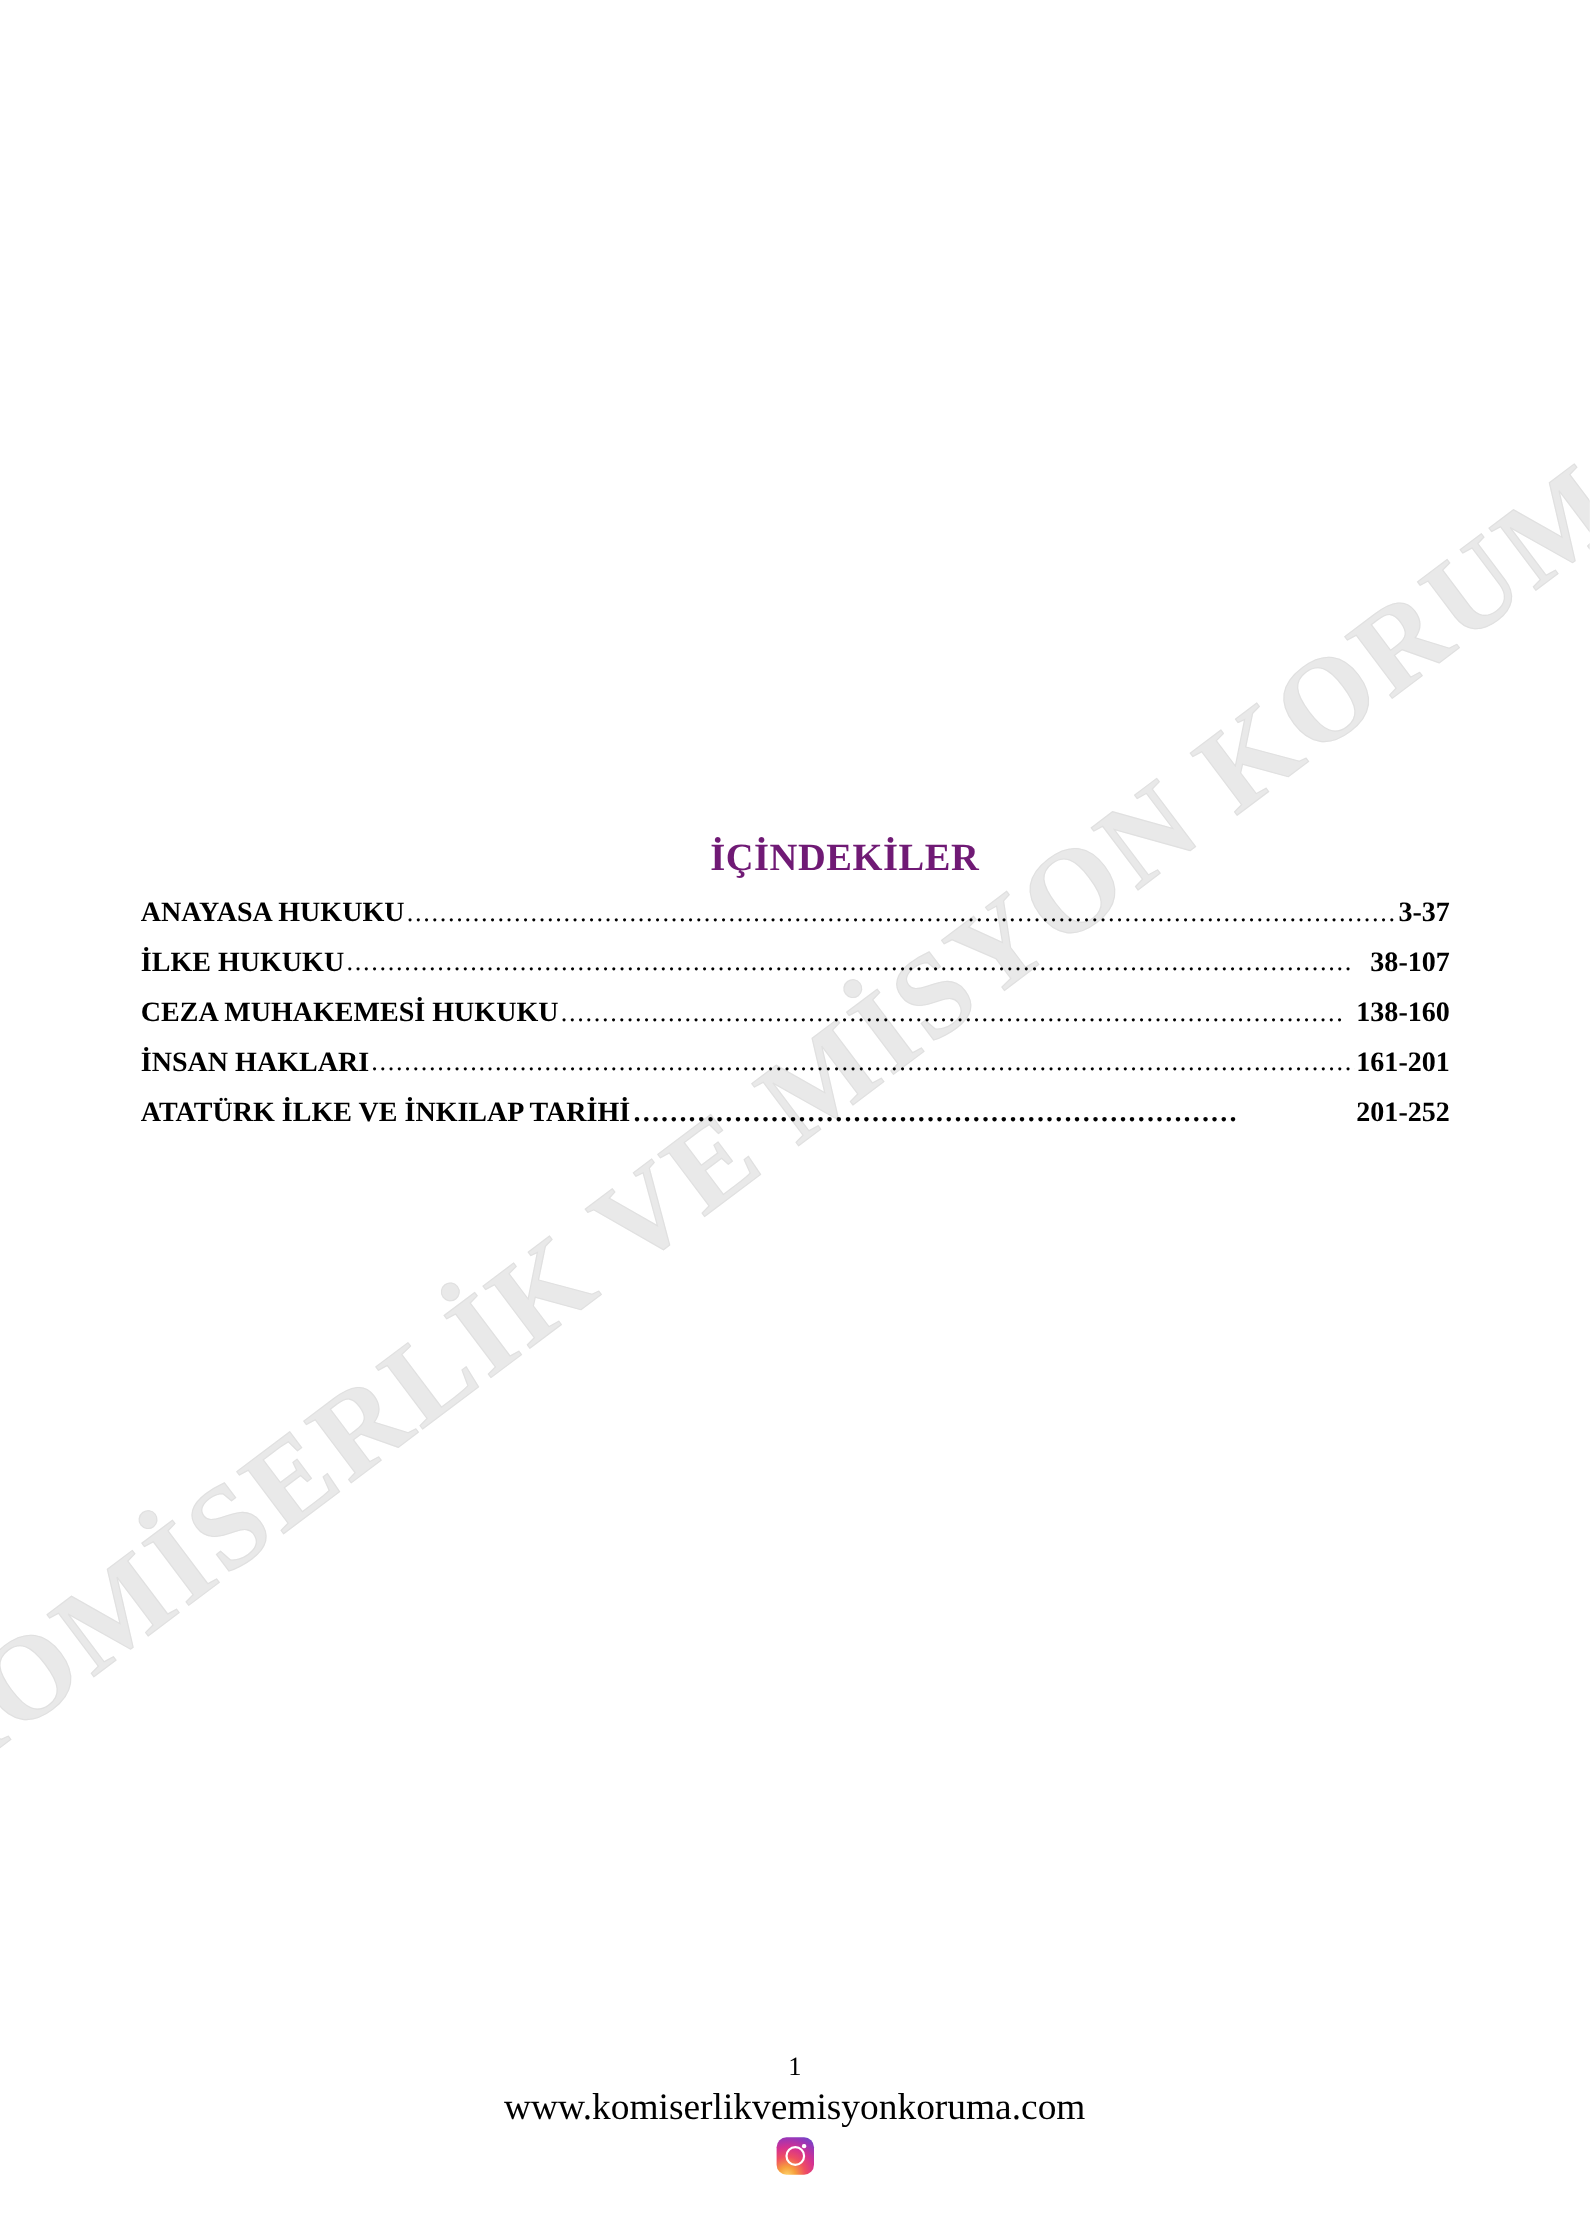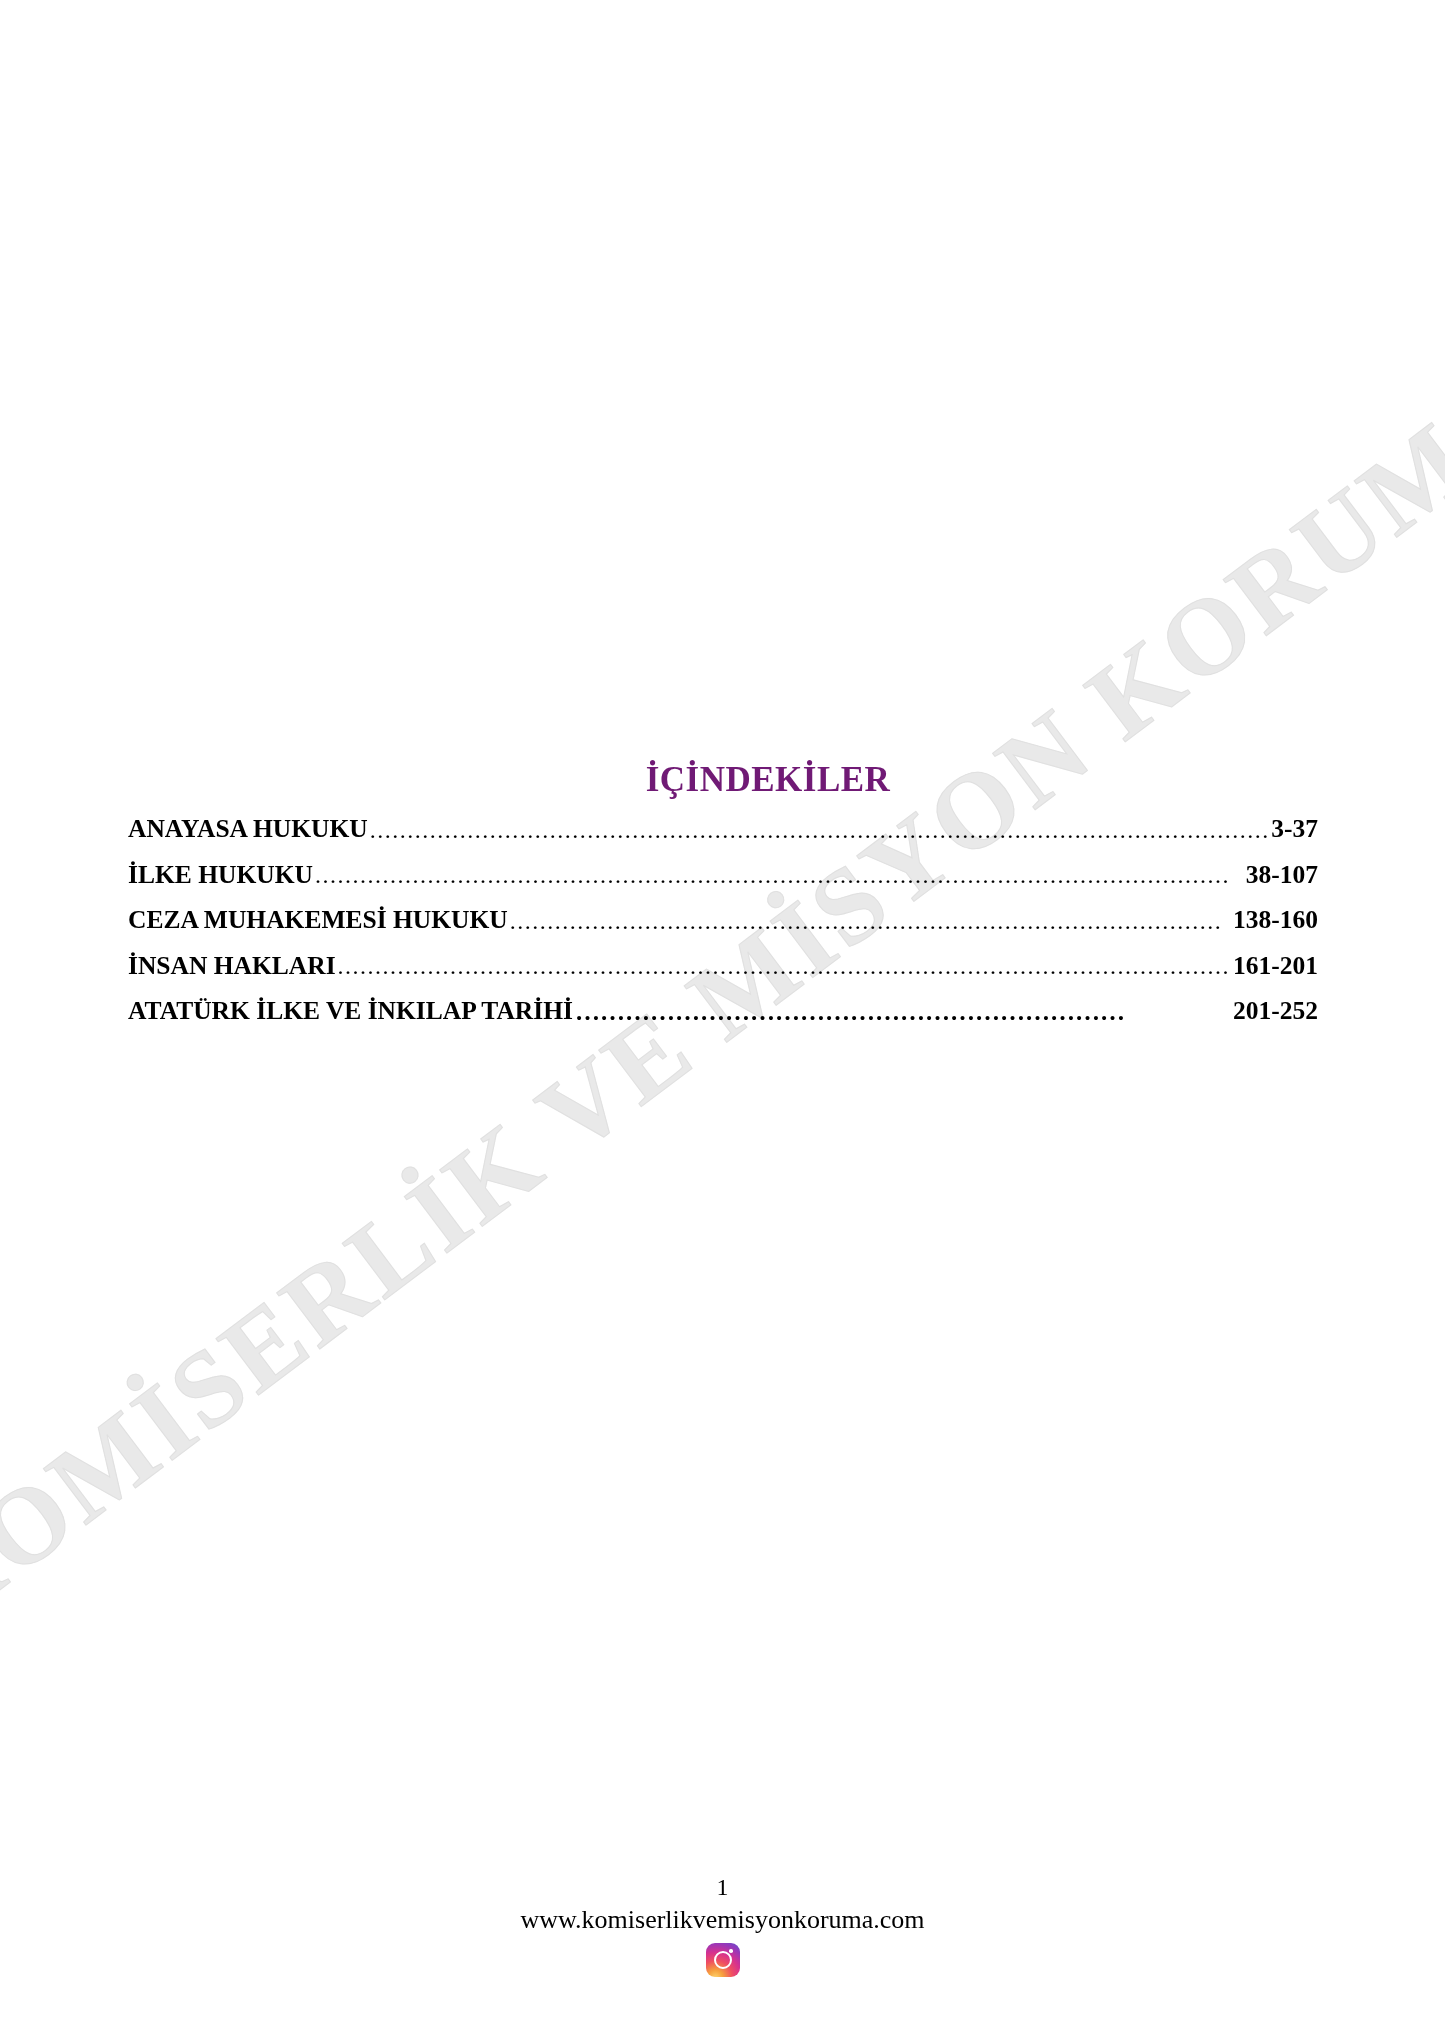--- a/index.html
+++ b/index.html
@@ -114,21 +114,21 @@
   }
 
   .page-number {
     font-size: 24px;
     color: #000;
     margin-bottom: 4px;
     font-family: "Liberation Serif", serif;
   }
 
   .site-url {
-    font-size: 26px;
+    font-size: 34px;
     color: #000;
     margin-bottom: 8px;
     font-family: "Liberation Serif", serif;
   }
 
   .ig-wrap {
     display: flex;
     justify-content: center;
   }
 

